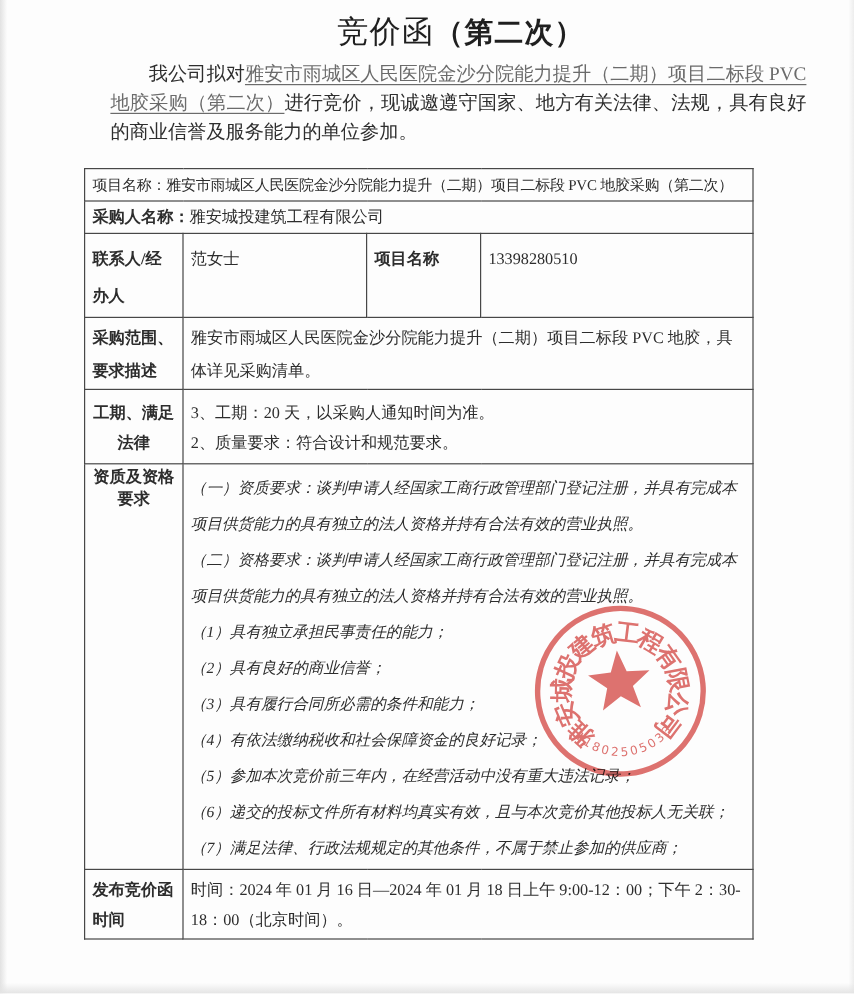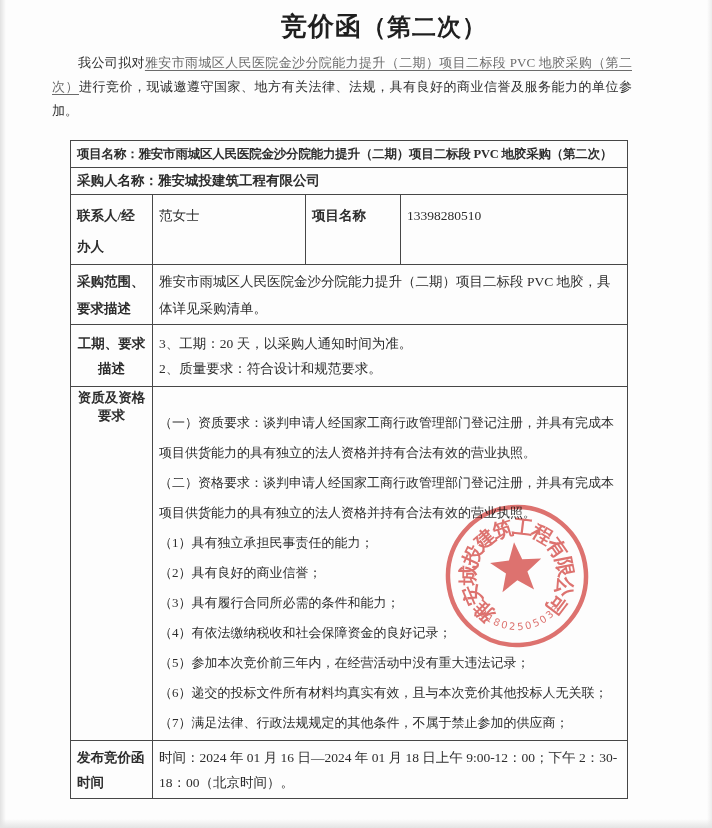--- a/index.html
+++ b/index.html
@@ -16,26 +16,26 @@
     background:linear-gradient(to right,#e2e2e2,rgba(255,255,255,0)); }
   .edge-bottom{ position:absolute; left:0; bottom:0; width:100%; height:9px;
     background:linear-gradient(to top,#e4e4e4,rgba(255,255,255,0)); }
   .edge-right{ position:absolute; right:0; top:0; width:5px; height:100%;
     background:linear-gradient(to left,#ececec,rgba(255,255,255,0)); }
 
   .doc-title{
     padding-top:9px; text-align:center; position:relative; left:28px;
     color:#1f1f1f; letter-spacing:1px; white-space:nowrap;
   }
-  .doc-title .t-main{ font-size:26px; font-weight:bold; }
+  .doc-title .t-main{ font-size:26px; font-weight:normal; }
   .doc-title .t-suffix{ font-size:24px; font-weight:bold; }
 
   .intro{
-    width:580px; margin:7px auto 0 52px;
-    font-size:13px; line-height:24px; text-align:justify;
+    width:580px; margin:7px auto 0 92px;
+    font-size:16px; line-height:24px; text-align:justify;
     text-indent:2em; color:#2e2e2e;
   }
   .intro .u{
     color:#6b6b6b; text-decoration:underline; text-underline-offset:3px;
   }
 
   table.bid{
     margin:17px 0 0 70px; width:557px;
     border-collapse:collapse; table-layout:fixed;
     font-size:13.5px; color:#2d2d2d;
@@ -43,29 +43,29 @@
   table.bid td{
     border:1px solid #474747; vertical-align:top;
     padding:2px 6px; word-break:break-all;
   }
   td.lbl{ font-weight:bold; padding:2px 5px;margin-top:30px; }
   td.ctr{ text-align:center; }
   td.mid{ vertical-align:middle;text-align:center; }
 
   tr.r1 td{ height:26px; line-height:22px; white-space:nowrap; overflow:hidden;
             font-size:12.5px; letter-spacing:-0.2px; vertical-align:middle; }
-  tr.r1 td span{ font-weight:bold; }
+  tr.r1 td span{ font-weight:normal; }
   tr.r2 td{ height:26px; line-height:22px; white-space:nowrap; overflow:hidden; vertical-align:middle; }
-  tr.r2 .val{ font-weight:bold; }
+  tr.r2 .val{ font-weight:normal; }
   tr.r3 td{ height:62px; line-height:31px; padding-top:5px; }
   tr.r4 td{ height:60px; line-height:29px; padding-top:3px; }
   tr.r5 td{ height:56px; line-height:27px; padding-top:3px; }
   tr.r6 td{ height:62px; line-height:25px; padding-top:6px; }
   tr.r7 td{ height:331px; }
-  tr.r7 td.body{ line-height:30px; padding-top:21px; font-size:13px; }
+  tr.r7 td.body{ line-height:30px; padding-top:5px; font-size:13px;font-style:italic; }
   tr.r8 td{ height:58px; line-height:25px; padding-top:4px; }
 
   
   .stamp{
     position:absolute; left:437px; top:496px; width:160px; height:160px;
     opacity:0.82; mix-blend-mode:multiply; transform:rotate(-5deg);
     pointer-events:none;
   }
   .stamp svg{ overflow:visible; }
   .stamp-ring{ fill:none; stroke:currentColor; stroke-width:4.5; }
@@ -107,21 +107,21 @@
         <td class="lbl">联系人/经办人</td>
         <td>范女士</td>
         <td class="lbl">项目名称</td>
         <td>13398280510</td>
       </tr>
       <tr class="r5">
         <td class="lbl">采购范围、要求描述</td>
         <td colspan="3">雅安市雨城区人民医院金沙分院能力提升（二期）项目二标段 PVC 地胶，具体详见采购清单。</td>
       </tr>
       <tr class="r6">
-        <td class="lbl ctr">工期、要求描述</td>
+        <td class="lbl ctr">工期、满足法律</td>
         <td colspan="3">
           <div>3、工期：20 天，以采购人通知时间为准。</div>
           <div>2、质量要求：符合设计和规范要求。</div>
         </td>
       </tr>
       <tr class="r7">
         <td class="lbl ctr mid">资质及资格要求</td>
         <td colspan="3" class="body">
           <div>（一）资质要求：谈判申请人经国家工商行政管理部门登记注册，并具有完成本项目供货能力的具有独立的法人资格并持有合法有效的营业执照。</div>
           <div>（二）资格要求：谈判申请人经国家工商行政管理部门登记注册，并具有完成本项目供货能力的具有独立的法人资格并持有合法有效的营业执照。</div>

